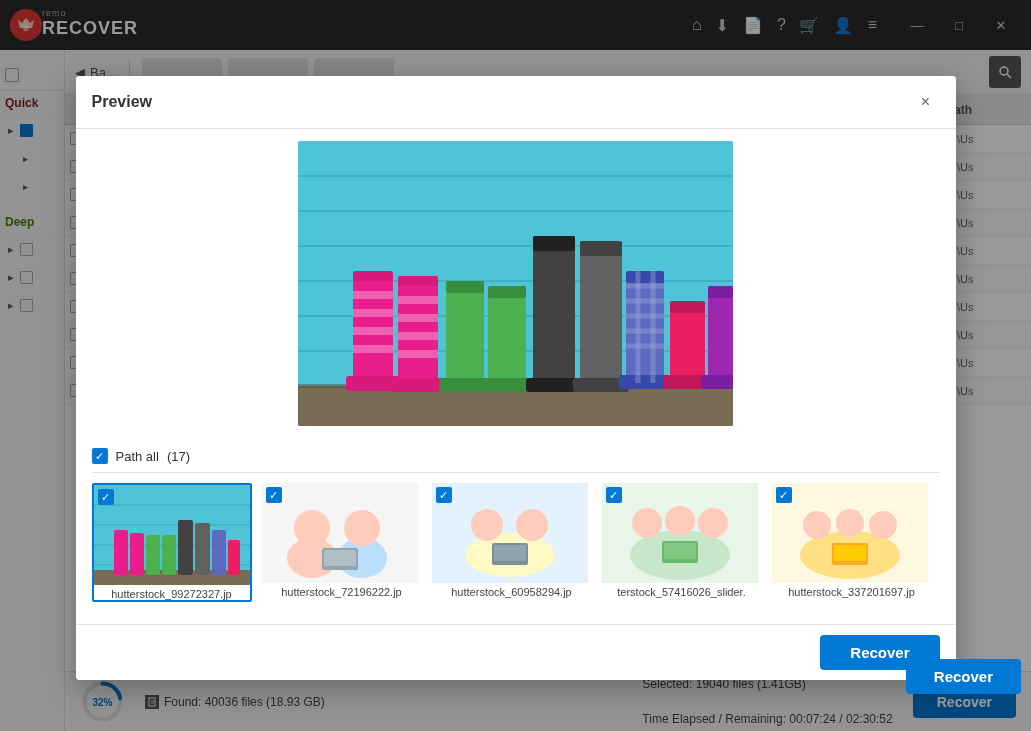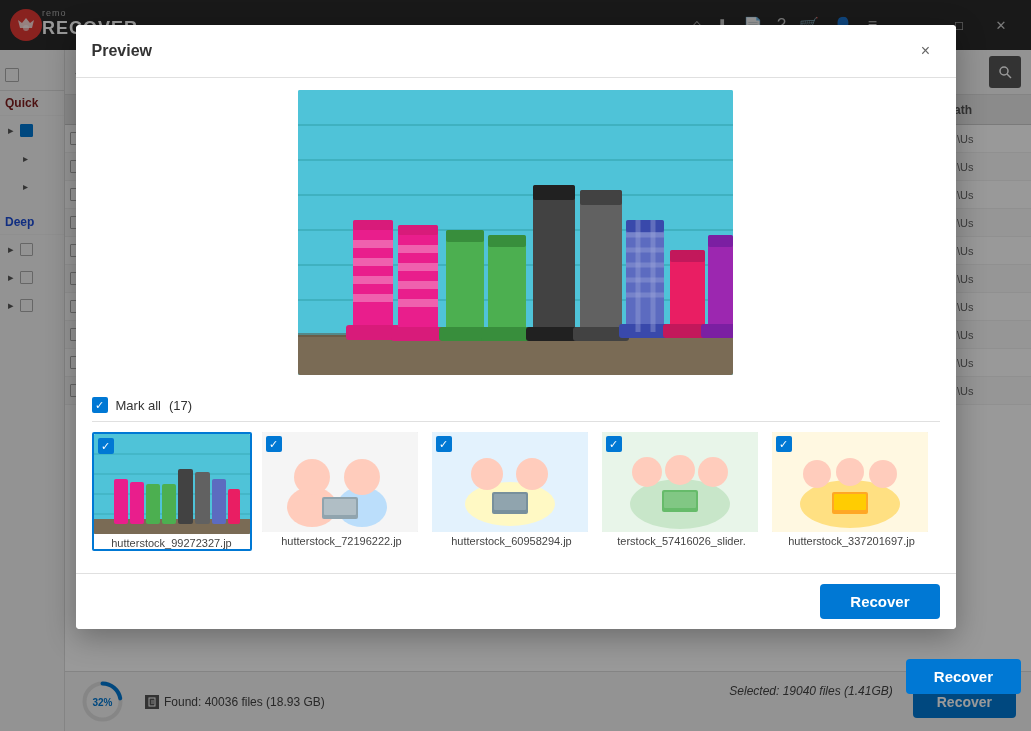--- a/index.html
+++ b/index.html
@@ -187,21 +187,21 @@
       cursor: pointer;
       font-weight: 600;
     }
 
     
     .modal-overlay {
       position: absolute;
       top: 0; left: 0; right: 0; bottom: 0;
       background: rgba(0,0,0,0.4);
       display: flex;
-      align-items: flex-start;
+      align-items: center;
       justify-content: center;
       padding-top: 25px;
       z-index: 100;
     }
 
     .modal {
       background: white;
       border-radius: 4px;
       width: 880px;
       max-height: 640px;
@@ -434,21 +434,21 @@
       <div class="sidebar-checkbox checked"></div>
     </div>
     <div style="padding-left:15px;">
       <div class="sidebar-item">
         <span style="font-size:10px;">▸</span>
       </div>
       <div class="sidebar-item">
         <span style="font-size:10px;">▸</span>
       </div>
     </div>
-    <div style="margin-top:10px;padding:5px 5px;font-size:12px;font-weight:600;color:#1d4ed8;border-bottom:1px solid #eee;">
+    <div style="margin-top:10px;padding:5px 5px;font-size:12px;font-weight:600;color:#4d7c0f;border-bottom:1px solid #eee;">
       <span>Deep</span>
     </div>
     <div class="sidebar-item">
       <span style="font-size:11px;">▸</span>
       <div class="sidebar-checkbox"></div>
     </div>
     <div class="sidebar-item">
       <span style="font-size:11px;">▸</span>
       <div class="sidebar-checkbox"></div>
     </div>
@@ -584,21 +584,22 @@
             <svg width="10" height="10" viewBox="0 0 10 10" fill="white">
                 <rect x="2" y="1" width="6" height="8" fill="none" stroke="white" stroke-width="1"></rect>
                 <line x1="4" y1="4" x2="7" y2="4" stroke="white" stroke-width="0.8"></line>
                 <line x1="4" y1="6" x2="7" y2="6" stroke="white" stroke-width="0.8"></line>
               </svg>
           </div>
           <span>Found: 40036 files (18.93 GB)</span>
         </div>
       </div>
       <div class="status-right">
-        <div style="margin-bottom:21px;font-style:italic;">Selected: 19040 files (1.41GB)</div>
+        <div style="margin-bottom:21px;">Selected: 19040 files (1.41GB)</div>
+        <div>Time Elapsed / Remaining: 00:07:24 / 02:30:52</div>
       </div>
       <button class="recover-bar-btn">Recover</button>
     </div>
   </div>
 </div>
 
 <div class="modal-overlay">
   <div class="modal">
 
     <div class="modal-header">
@@ -676,21 +677,21 @@
 
             <rect x="410" y="145" width="25" height="97" rx="3" fill="#9c27b0"></rect>
             <rect x="410" y="145" width="25" height="12" rx="2" fill="#7b1fa2"></rect>
             <rect x="403" y="234" width="39" height="14" rx="3" fill="#7b1fa2"></rect>
           </svg>
         </div>
       </div>
 
       <div class="mark-all-bar">
         <div class="checkbox-blue">✓</div>
-        <span>Mark all</span>
+        <span>Path all</span>
         <span>(17)</span>
       </div>
 
       <div class="thumbnails-strip">
 
         <div class="thumbnail-item selected">
           <div class="thumbnail-img">
             <div class="thumb-check">✓</div>
             <svg width="156" height="100" viewBox="0 0 156 100">
               <rect width="156" height="100" fill="#4fc3d8"></rect>

